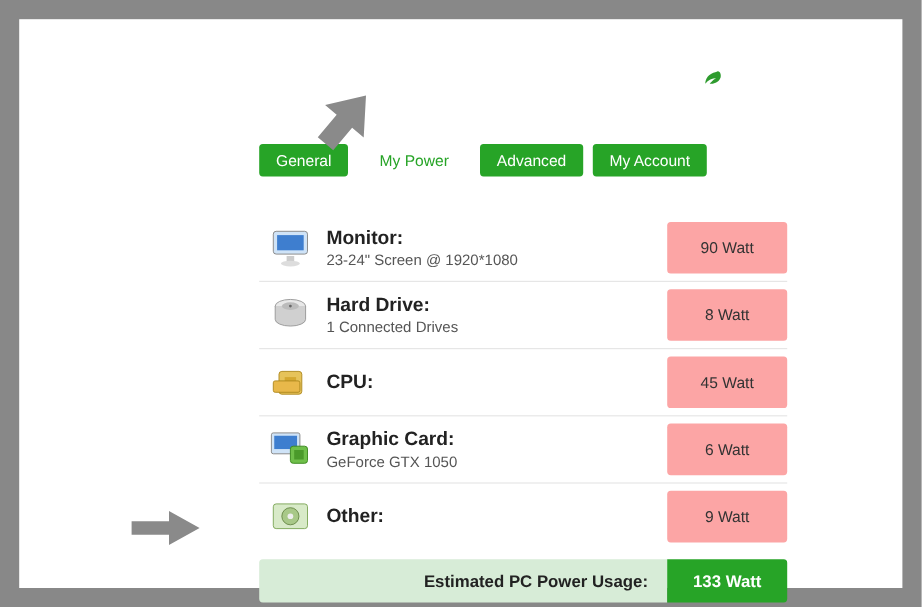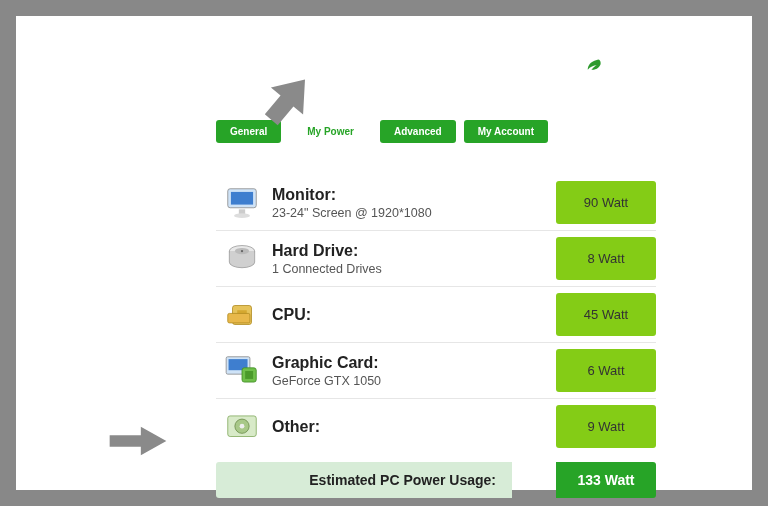--- a/index.html
+++ b/index.html
@@ -38,22 +38,22 @@
   }
   .tabs {
     display: flex;
     gap: 8px;
     margin-top: 76px;
     margin-left: 140px;
   }
   .tab {
     background: #27a427;
     color: #fff;
-    font-weight: bold;
-    font-size: 10px;
+    font-weight: normal;
+    font-size: 13px;
     padding: 6px 14px;
     border-radius: 3px;
     cursor: pointer;
   }
   .tab.active {
     background: transparent;
     color: #27a427;
     padding: 6px 18px;
   }
   .items {
@@ -85,32 +85,31 @@
     color: #222;
   }
   .value {
     font-size: 12.5px;
     color: #555;
     margin-top: 2px;
   }
   .watt-cell {
     width: 100px;
     text-align: center;
-    background: #84cc16;
+    background: #fca5a5;
     border-radius: 3px;
     font-size: 13px;
     color: #333;
     padding: 14px 0;
   }
   .total-row {
     display: flex;
     margin-top: 8px;
     margin-left: 140px;
     width: 440px;
-    gap: 44px;
   }
   .total-label {
     flex: 1;
     background: #d7ecd7;
     text-align: right;
     font-weight: bold;
     font-size: 14px;
     color: #222;
     padding: 10px 16px;
     border-radius: 3px 0 0 3px;

